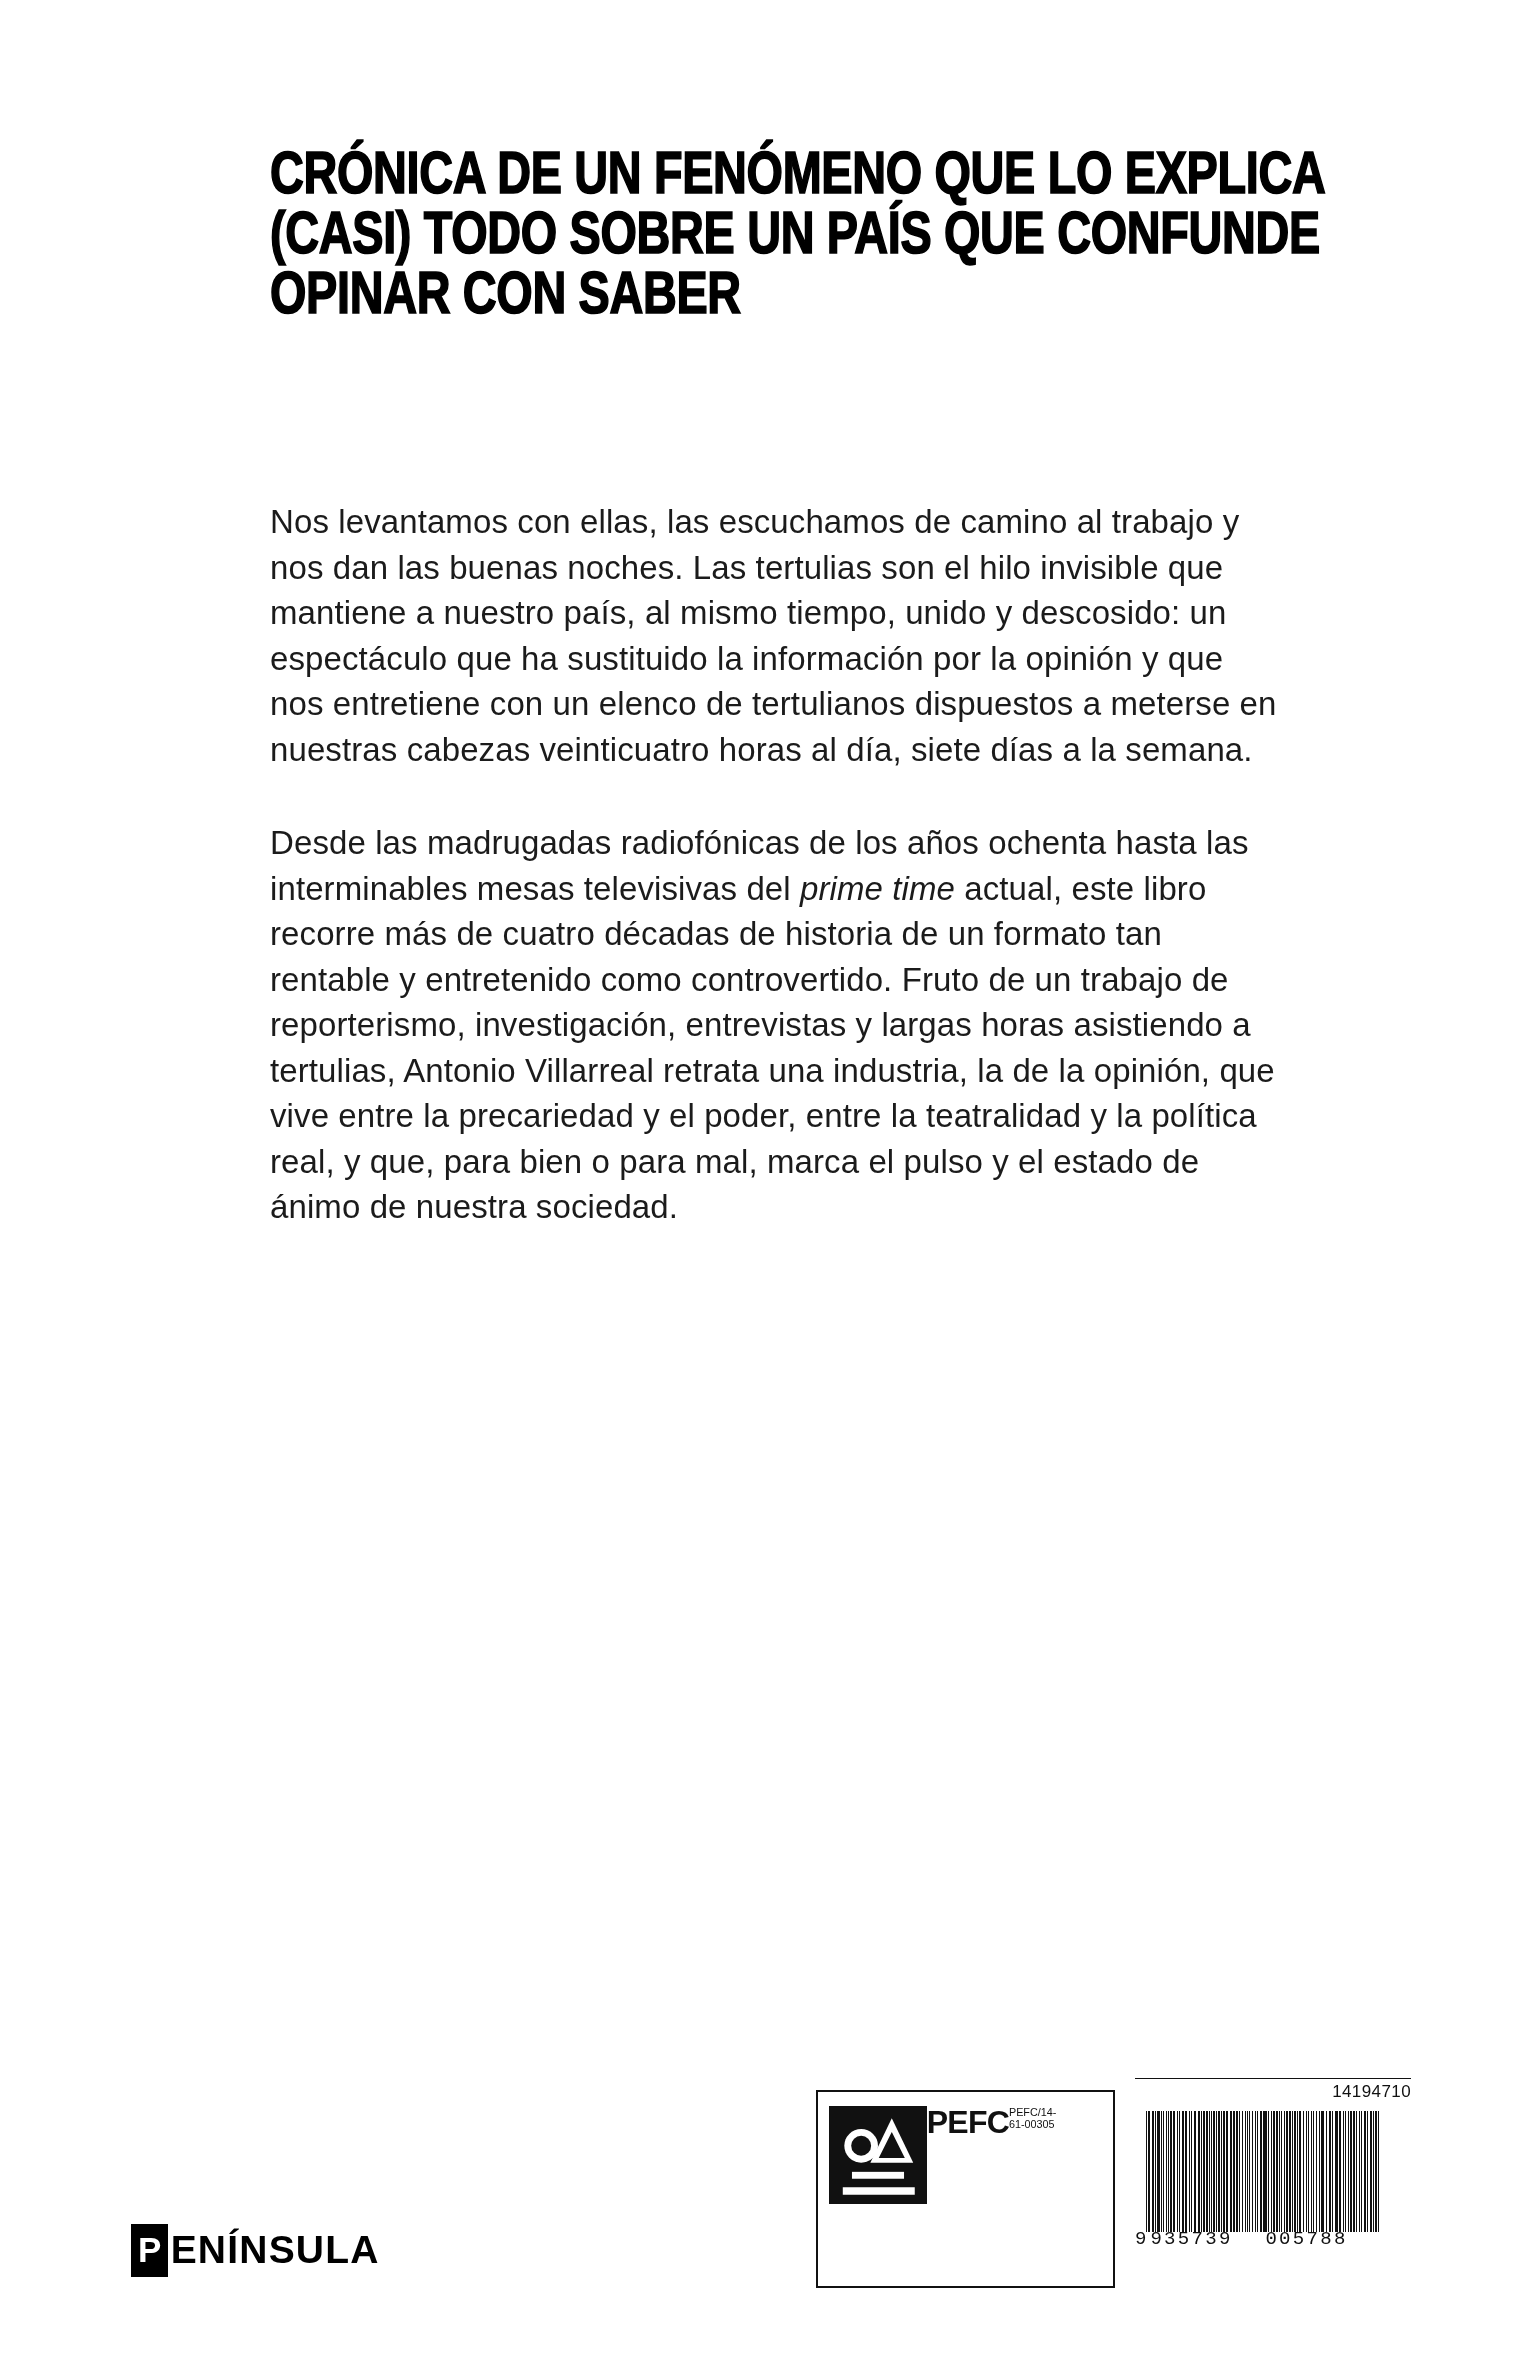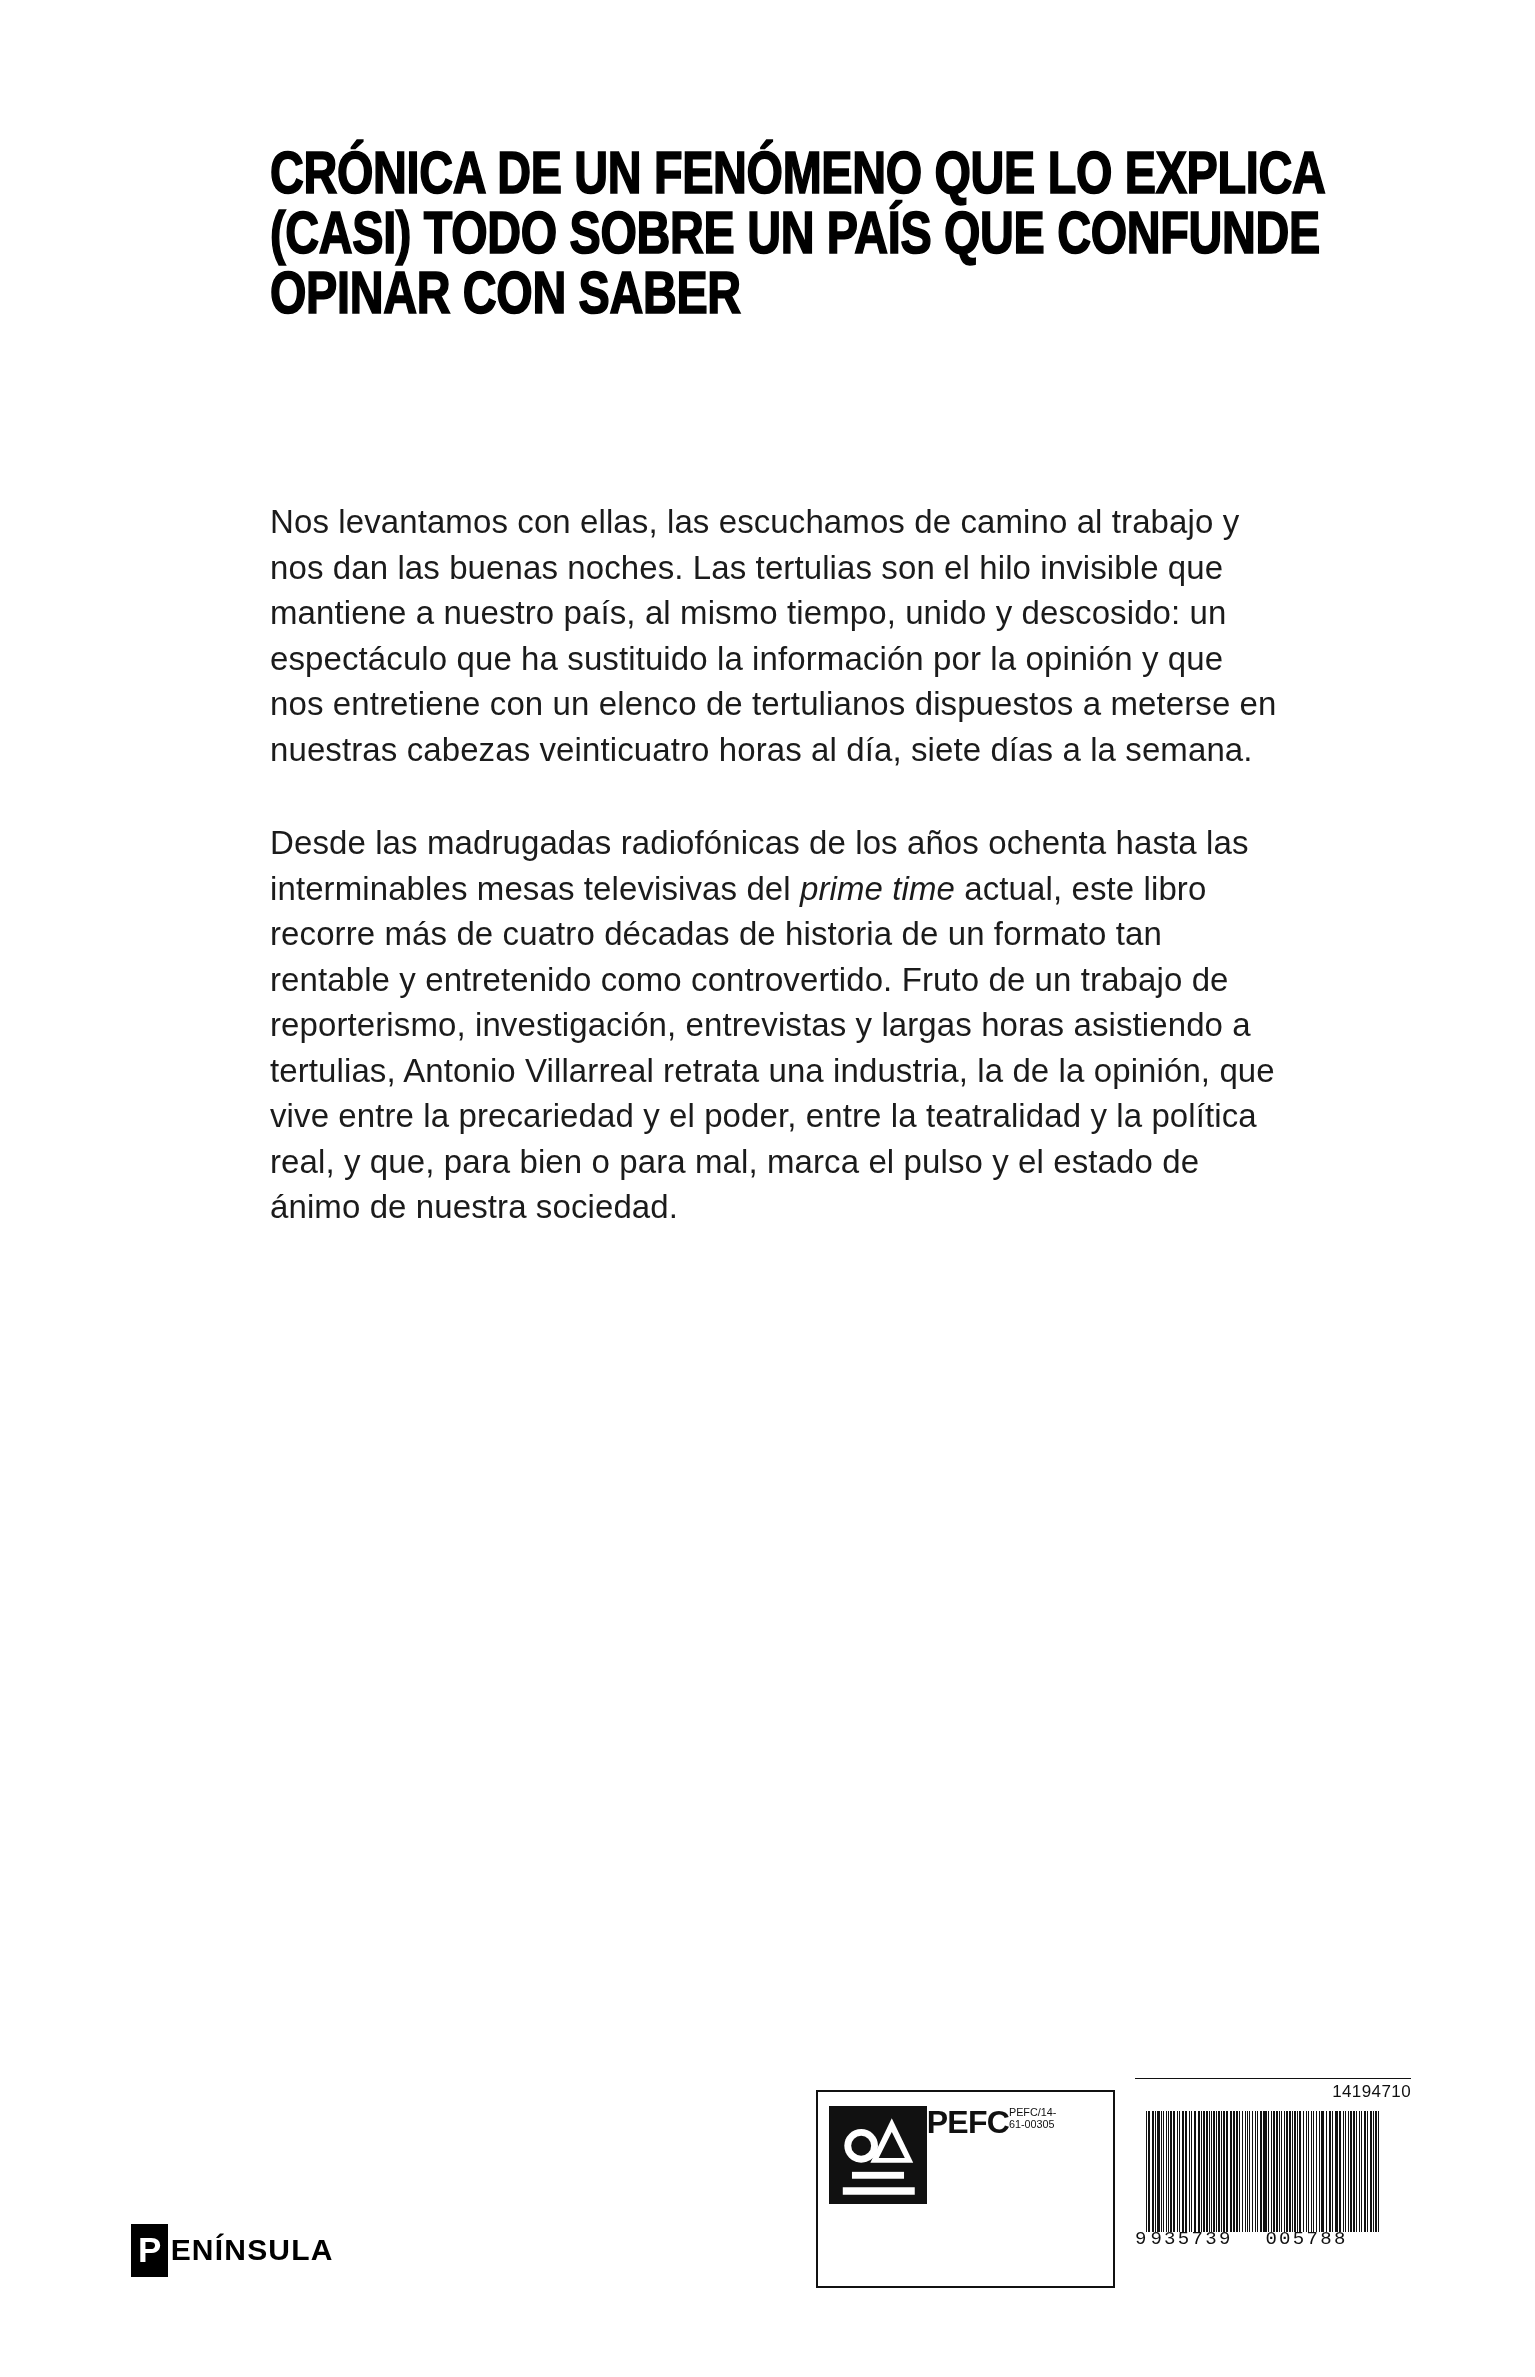--- a/index.html
+++ b/index.html
@@ -75,21 +75,21 @@
     color: #ffffff;
     font-weight: 700;
     font-size: 35px;
     line-height: 1;
     padding: 8.4px 7px 10px 7px;
     letter-spacing: 0px;
     display: inline-block;
   }
   .publisher .rest {
     font-weight: 700;
-    font-size: 30px;
+    font-size: 39px;
     line-height: 1;
     letter-spacing: 1.2px;
     color: #000000;
     margin-left: 2.3px;
     padding-bottom: 1.5px;
   }
 
   
   .pefc {
     position: absolute;

